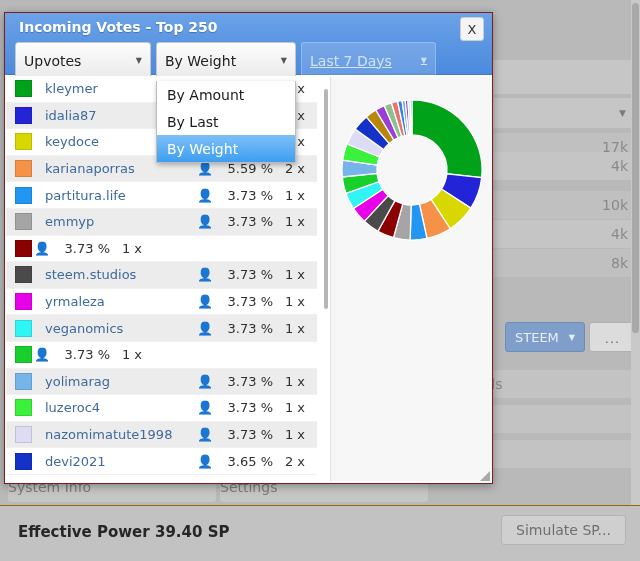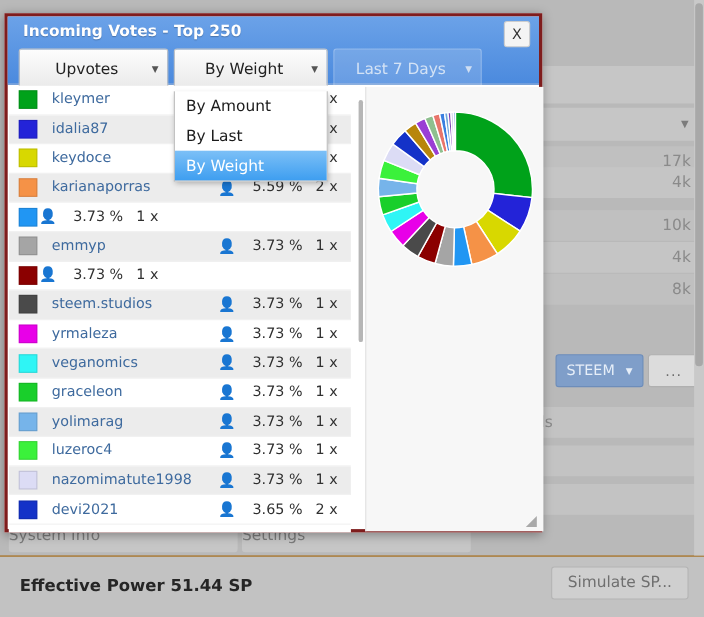--- a/index.html
+++ b/index.html
@@ -74,21 +74,21 @@
   }
   .bg-scrollbar i {
     position:absolute; left:1px; top:3px; width:7px; height:330px;
     background:#a8a8a8; border-radius:4px; display:block;
   }
 
   
   #dialog {
     position:absolute; left:4px; top:12px; width:489px; height:472px;
     background:#fff;
-    border:3px solid #7f1d1d;
+    border:1px solid #7f1d1d;
     box-shadow:0 2px 9px rgba(0,0,0,.35);
   }
   .titlebar {
     position:absolute; left:0; top:0; width:100%; height:62px;
     background:linear-gradient(#6ba2e8,#4b8ade);
     border-bottom:1px solid #3f79c8;
   }
   .titlebar .ttl {
     position:absolute; left:14px; top:6px;
     font-size:14px; font-weight:bold; color:#ffffff;
@@ -99,30 +99,31 @@
     background:#f4f4f4; border:1px solid #cdcdcd; border-radius:3px;
     display:flex; align-items:center; justify-content:center;
     font-size:13px; color:#333; cursor:pointer;
   }
 
   .sel {
     position:absolute; top:29px; height:37px;
     background:linear-gradient(#fdfdfd,#eaeaea);
     border:1px solid #c6c6c6; border-radius:3px;
     display:flex; align-items:center; padding:0 8px;
-    font-size:14px; color:#222; cursor:pointer;text-align:center;
+    font-size:14px; color:#222; cursor:pointer;
   }
   .sel .cap { flex:1; white-space:nowrap; }
   .sel .arw { font-size:8px; color:#555; margin-left:6px; }
   #sel-kind   { left:10px;  width:136px; }
   #sel-sort   { left:151px; width:140px; border-bottom-left-radius:0; border-bottom-right-radius:0; }
   #sel-period {
     left:296px; width:135px;
     background:rgba(255,255,255,.16); border:1px solid rgba(255,255,255,.25);
     color:#d3e2f5;
+    text-decoration:underline;
   }
   #sel-period .arw { color:#cfdef2; }
 
   
   #dropdown {
     position:absolute; left:151px; top:68px; width:140px;
     background:#fff; border:1px solid #bcbcbc; border-top:none;
     box-shadow:1px 2px 5px rgba(0,0,0,.28); z-index:40;
   }
   #dropdown .opt {
@@ -226,21 +227,21 @@
 
   <div class="bg-btn" style="left:220px; top:472px; width:208px; height:30px;">
     <span>Settings</span>
   </div>
   <div class="bg-btn" style="left:8px; top:472px; width:208px; height:30px;">
     <span>System Info</span>
   </div>
 
   <div class="bg-footer">
     <span class="lbl">Effective Power</span>
-    <span class="val">51.44 SP</span>
+    <span class="val">39.40 SP</span>
     <span class="sim">Simulate SP...</span>
   </div>
 
   <div class="bg-scrollbar">
     <i></i>
   </div>
 </div>
 
 <div id="dialog">
 
@@ -290,20 +291,21 @@
       </div>
       <div class="row alt">
         <span class="sw" style="background:#f59247"></span>
         <span class="nm">karianaporras</span>
         <span class="av">👤</span>
         <span class="pc">5.59 %</span>
         <span class="ct">2 x</span>
       </div>
       <div class="row">
         <span class="sw" style="background:#2196f3"></span>
+        <span class="nm">partitura.life</span>
         <span class="av">👤</span>
         <span class="pc">3.73 %</span>
         <span class="ct">1 x</span>
       </div>
       <div class="row alt">
         <span class="sw" style="background:#a5a5a5"></span>
         <span class="nm">emmyp</span>
         <span class="av">👤</span>
         <span class="pc">3.73 %</span>
         <span class="ct">1 x</span>
@@ -330,21 +332,20 @@
       </div>
       <div class="row alt">
         <span class="sw" style="background:#2ff5f5"></span>
         <span class="nm">veganomics</span>
         <span class="av">👤</span>
         <span class="pc">3.73 %</span>
         <span class="ct">1 x</span>
       </div>
       <div class="row">
         <span class="sw" style="background:#19cf2b"></span>
-        <span class="nm">graceleon</span>
         <span class="av">👤</span>
         <span class="pc">3.73 %</span>
         <span class="ct">1 x</span>
       </div>
       <div class="row alt">
         <span class="sw" style="background:#76b4ea"></span>
         <span class="nm">yolimarag</span>
         <span class="av">👤</span>
         <span class="pc">3.73 %</span>
         <span class="ct">1 x</span>

